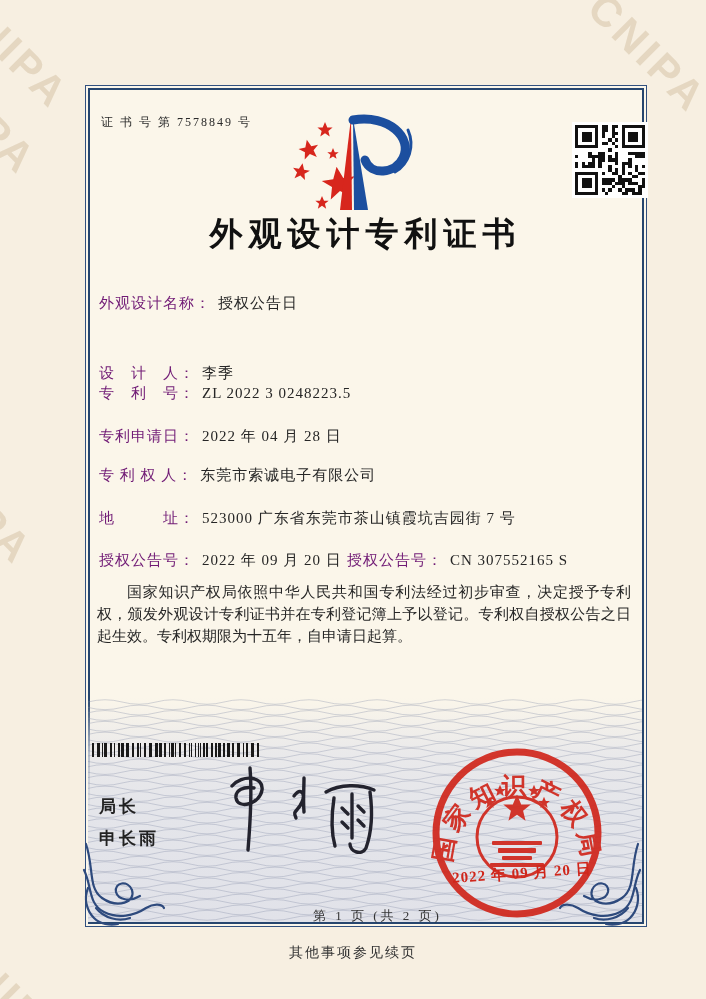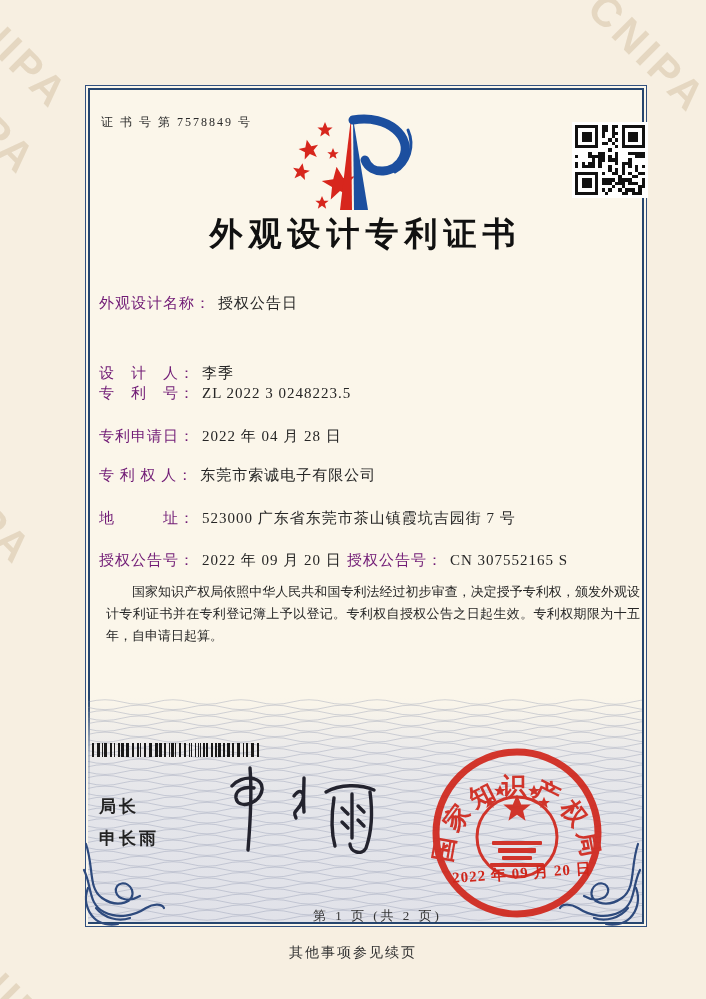--- a/index.html
+++ b/index.html
@@ -21,21 +21,21 @@
   .band{position:absolute; left:88px; top:698px; width:554px; height:224px;
     background:linear-gradient(180deg, rgba(230,230,236,0) 0px, rgba(228,229,235,0.75) 55px, #e4e5ea 115px, #e1e2e9 100%);}
   .band svg{position:absolute; inset:0;}
   .cert-no{position:absolute; left:101px; top:114px; font-size:12px; letter-spacing:2px; color:#2a2a2a;}
   .title{position:absolute; left:85px; top:212px; width:561px; text-align:center;
     font-size:33px; font-weight:bold; letter-spacing:6px; color:#111;}
   .field-row{position:absolute; left:99px; font-size:15px; letter-spacing:1px; color:#262626; white-space:nowrap;}
   .f-label{color:#701a75;}
   .f-value{margin-left:7px;}
   .field-cell2{position:absolute; left:248px;}
-  .body-text{position:absolute; left:106px; top:581px; width:534px; font-size:13px;
+  .body-text{position:absolute; left:97px; top:581px; width:534px; font-size:15px;
     line-height:22px; text-align:justify; color:#262626;}
   .body-text p{margin:0; text-indent:2em;}
   .barcode{position:absolute; left:92px; top:743px; width:168px; height:14px;}
   .sig-title{position:absolute; left:99px; top:795px; font-size:17px; font-weight:bold;
     font-family:"Liberation Sans","DejaVu Sans",sans-serif; letter-spacing:3px; color:#222;}
   .sig-name{position:absolute; left:99px; top:827px; font-size:17px; font-weight:bold;
     font-family:Liberation Sans, sans-serif; letter-spacing:3px; color:#222;}
   .signature-svg{position:absolute; left:198px; top:760px;}
   .seal-svg{position:absolute; left:424px; top:745px;}
   .seal-date{position:absolute; left:434px; top:864px; width:176px; text-align:center;

